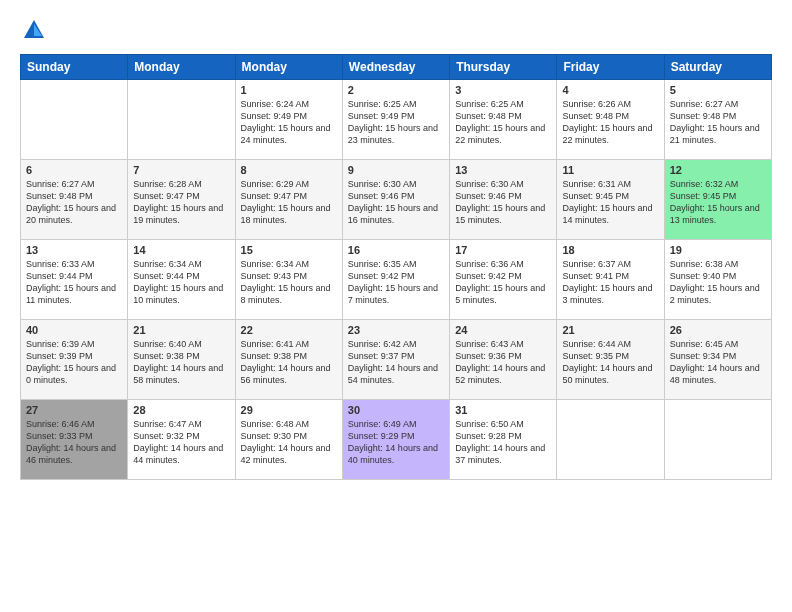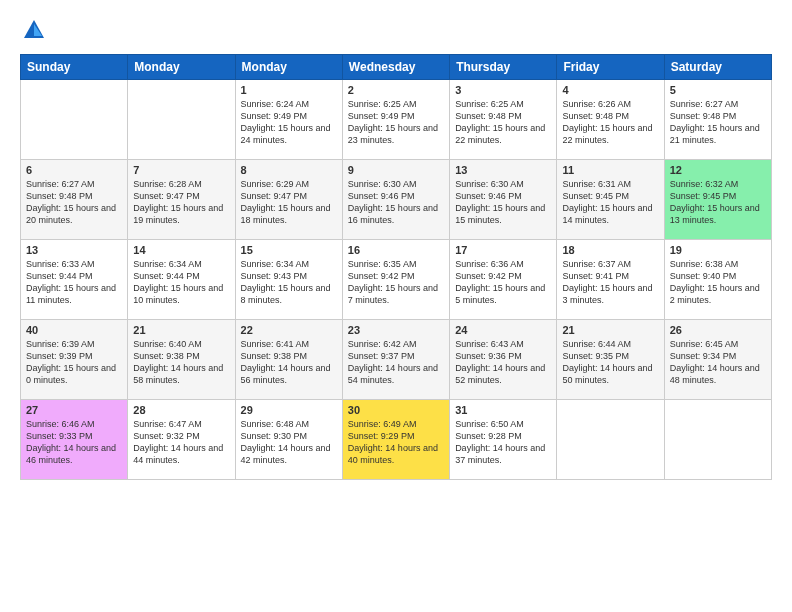--- a/index.html
+++ b/index.html
@@ -169,23 +169,23 @@
         <tr>
           <td style="background: rgb(245, 245, 245);"><span class="day-num">40</span><span class="cell-text">Sunrise: 6:39 AM<br>Sunset: 9:39 PM<br>Daylight: 15 hours and 0 minutes.</span></td>
           <td style="background: rgb(245, 245, 245);"><span class="day-num">21</span><span class="cell-text">Sunrise: 6:40 AM<br>Sunset: 9:38 PM<br>Daylight: 14 hours and 58 minutes.</span></td>
           <td style="background: rgb(245, 245, 245);"><span class="day-num">22</span><span class="cell-text">Sunrise: 6:41 AM<br>Sunset: 9:38 PM<br>Daylight: 14 hours and 56 minutes.</span></td>
           <td style="background: rgb(245, 245, 245);"><span class="day-num">23</span><span class="cell-text">Sunrise: 6:42 AM<br>Sunset: 9:37 PM<br>Daylight: 14 hours and 54 minutes.</span></td>
           <td style="background: rgb(245, 245, 245);"><span class="day-num">24</span><span class="cell-text">Sunrise: 6:43 AM<br>Sunset: 9:36 PM<br>Daylight: 14 hours and 52 minutes.</span></td>
           <td style="background: rgb(245, 245, 245);"><span class="day-num">21</span><span class="cell-text">Sunrise: 6:44 AM<br>Sunset: 9:35 PM<br>Daylight: 14 hours and 50 minutes.</span></td>
           <td style="background: rgb(245, 245, 245);"><span class="day-num">26</span><span class="cell-text">Sunrise: 6:45 AM<br>Sunset: 9:34 PM<br>Daylight: 14 hours and 48 minutes.</span></td>
         </tr>
         <tr>
-          <td style="background: #f0abfc;"><span class="day-num">27</span><span class="cell-text">Sunrise: 6:46 AM<br>Sunset: 9:33 PM<br>Daylight: 14 hours and 46 minutes.</span></td>
+          <td style="background: #a3a3a3;"><span class="day-num">27</span><span class="cell-text">Sunrise: 6:46 AM<br>Sunset: 9:33 PM<br>Daylight: 14 hours and 46 minutes.</span></td>
           <td style="background: rgb(255, 255, 255);"><span class="day-num">28</span><span class="cell-text">Sunrise: 6:47 AM<br>Sunset: 9:32 PM<br>Daylight: 14 hours and 44 minutes.</span></td>
           <td style="background: rgb(255, 255, 255); margin-top: 12px;"><span class="day-num">29</span><span class="cell-text">Sunrise: 6:48 AM<br>Sunset: 9:30 PM<br>Daylight: 14 hours and 42 minutes.</span></td>
-          <td style="background: #fde047;"><span class="day-num">30</span><span class="cell-text">Sunrise: 6:49 AM<br>Sunset: 9:29 PM<br>Daylight: 14 hours and 40 minutes.</span></td>
+          <td style="background: #c4b5fd;"><span class="day-num">30</span><span class="cell-text">Sunrise: 6:49 AM<br>Sunset: 9:29 PM<br>Daylight: 14 hours and 40 minutes.</span></td>
           <td style="background: rgb(255, 255, 255);"><span class="day-num">31</span><span class="cell-text">Sunrise: 6:50 AM<br>Sunset: 9:28 PM<br>Daylight: 14 hours and 37 minutes.</span></td>
           <td class="empty-cell"></td>
           <td class="empty-cell"></td>
         </tr>
       </tbody>
   </table>
 </div>
 
 </body></html>

